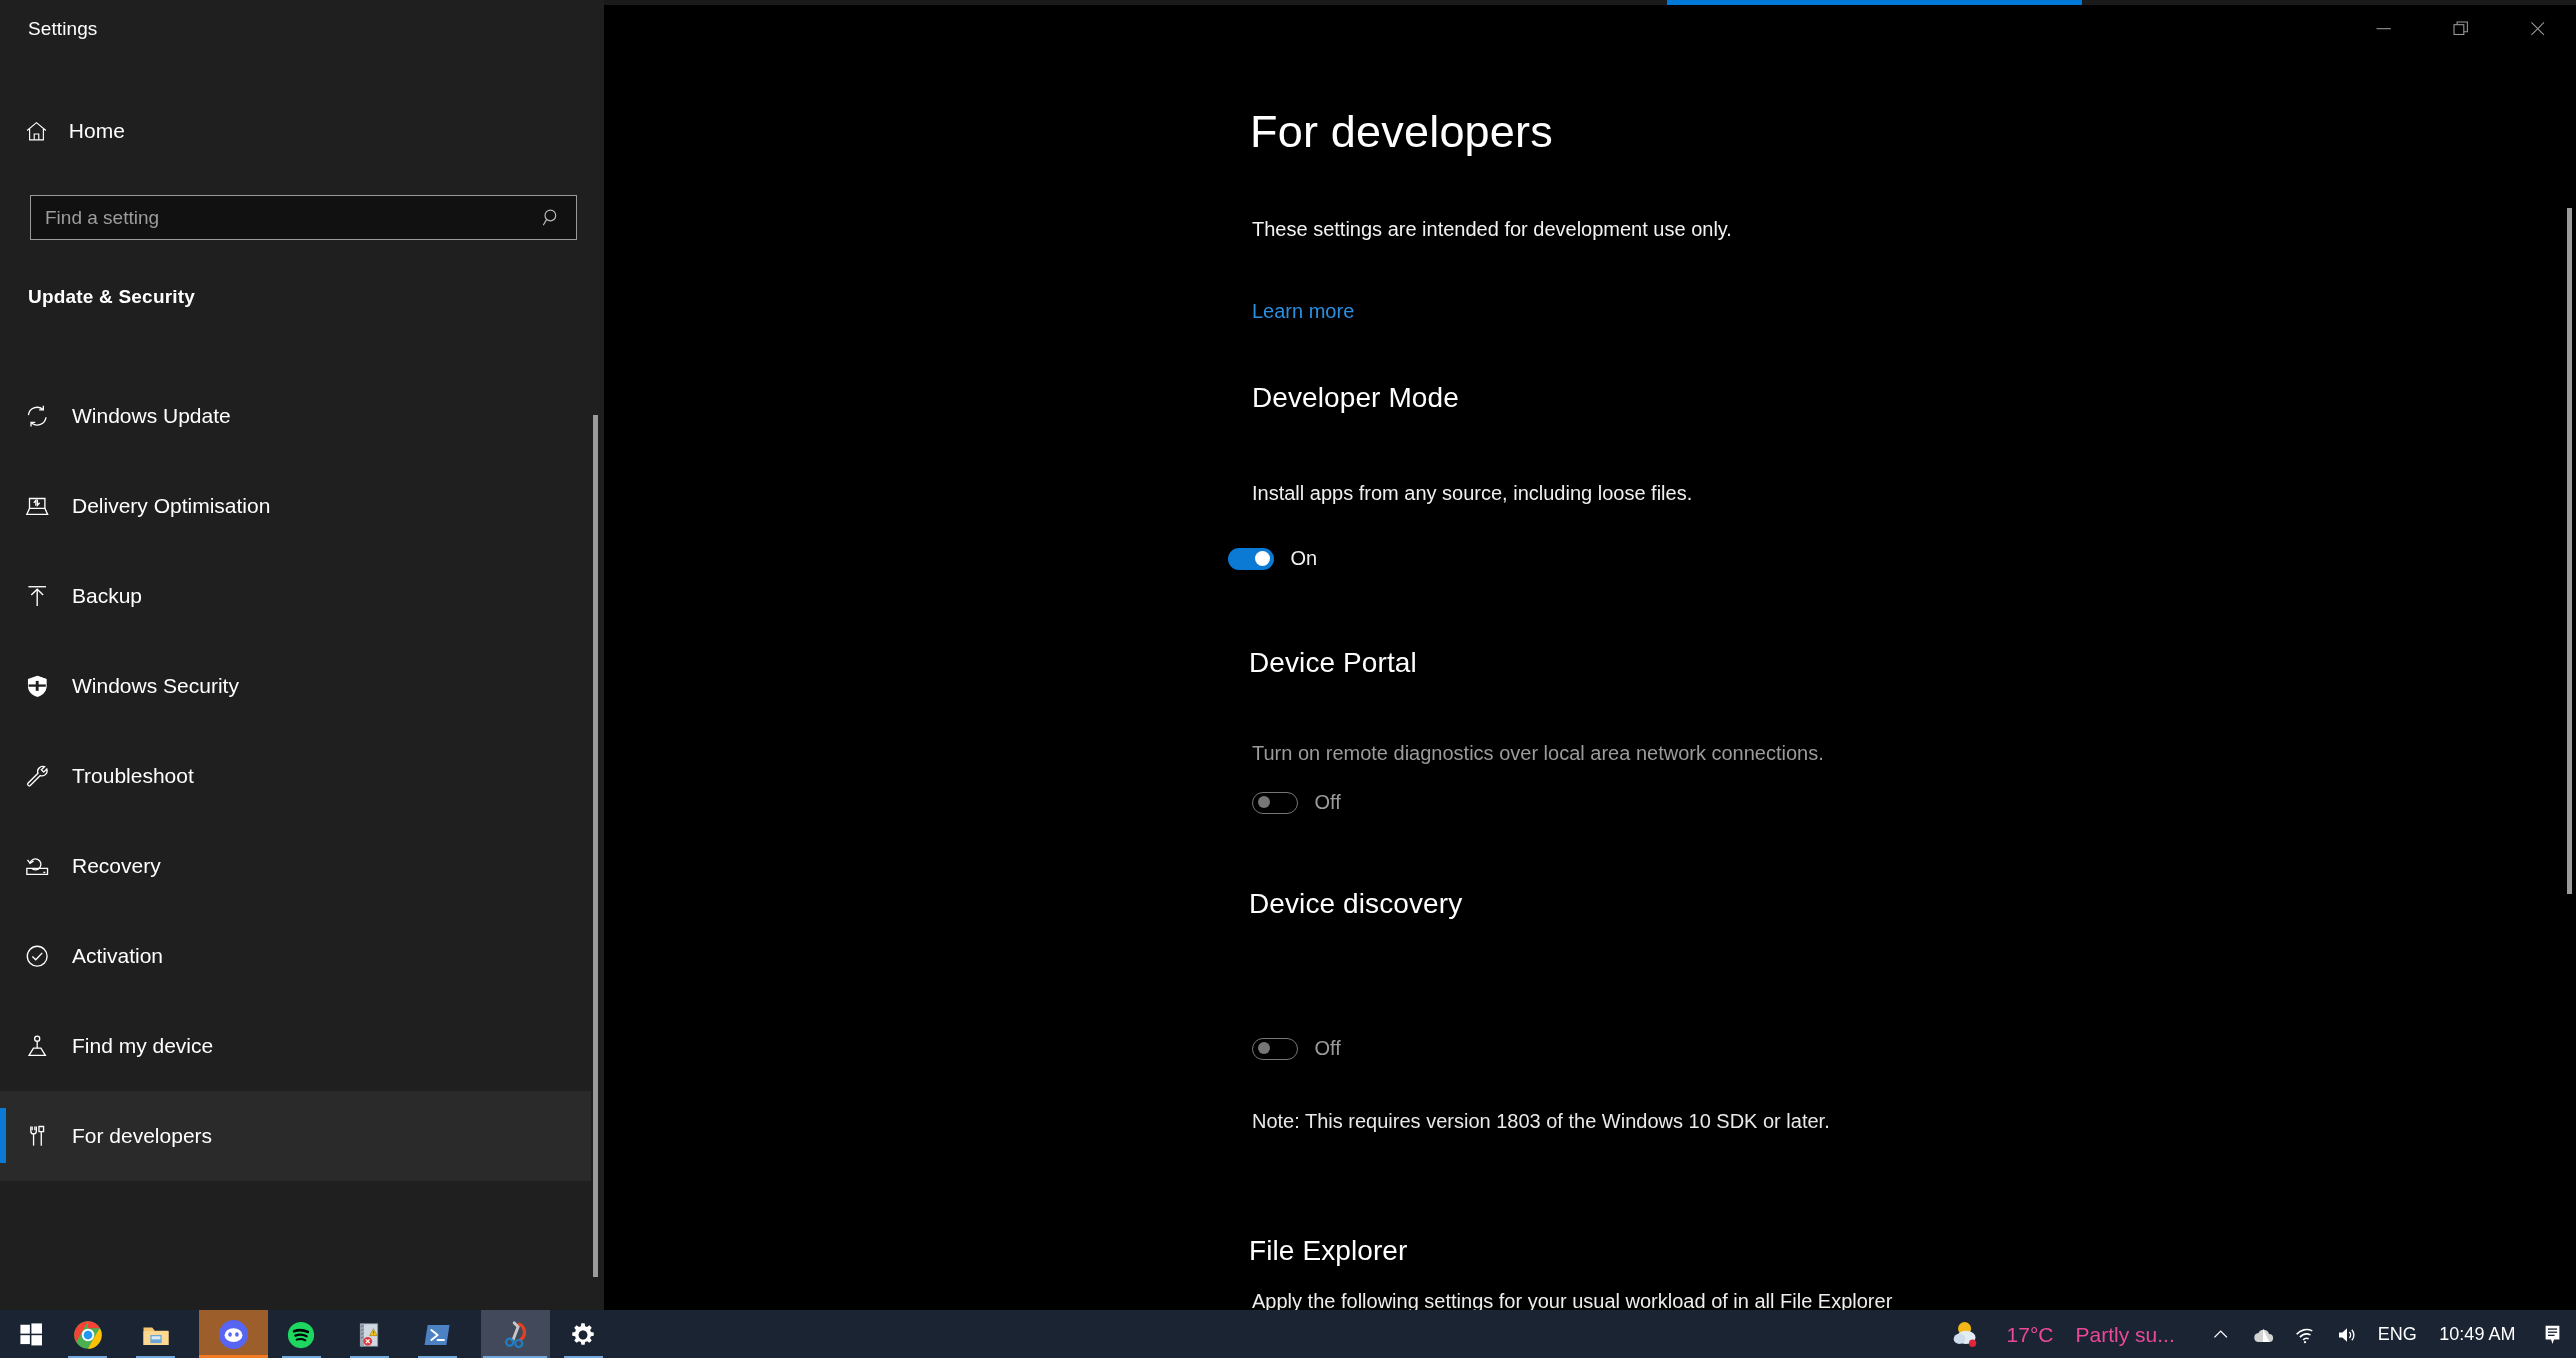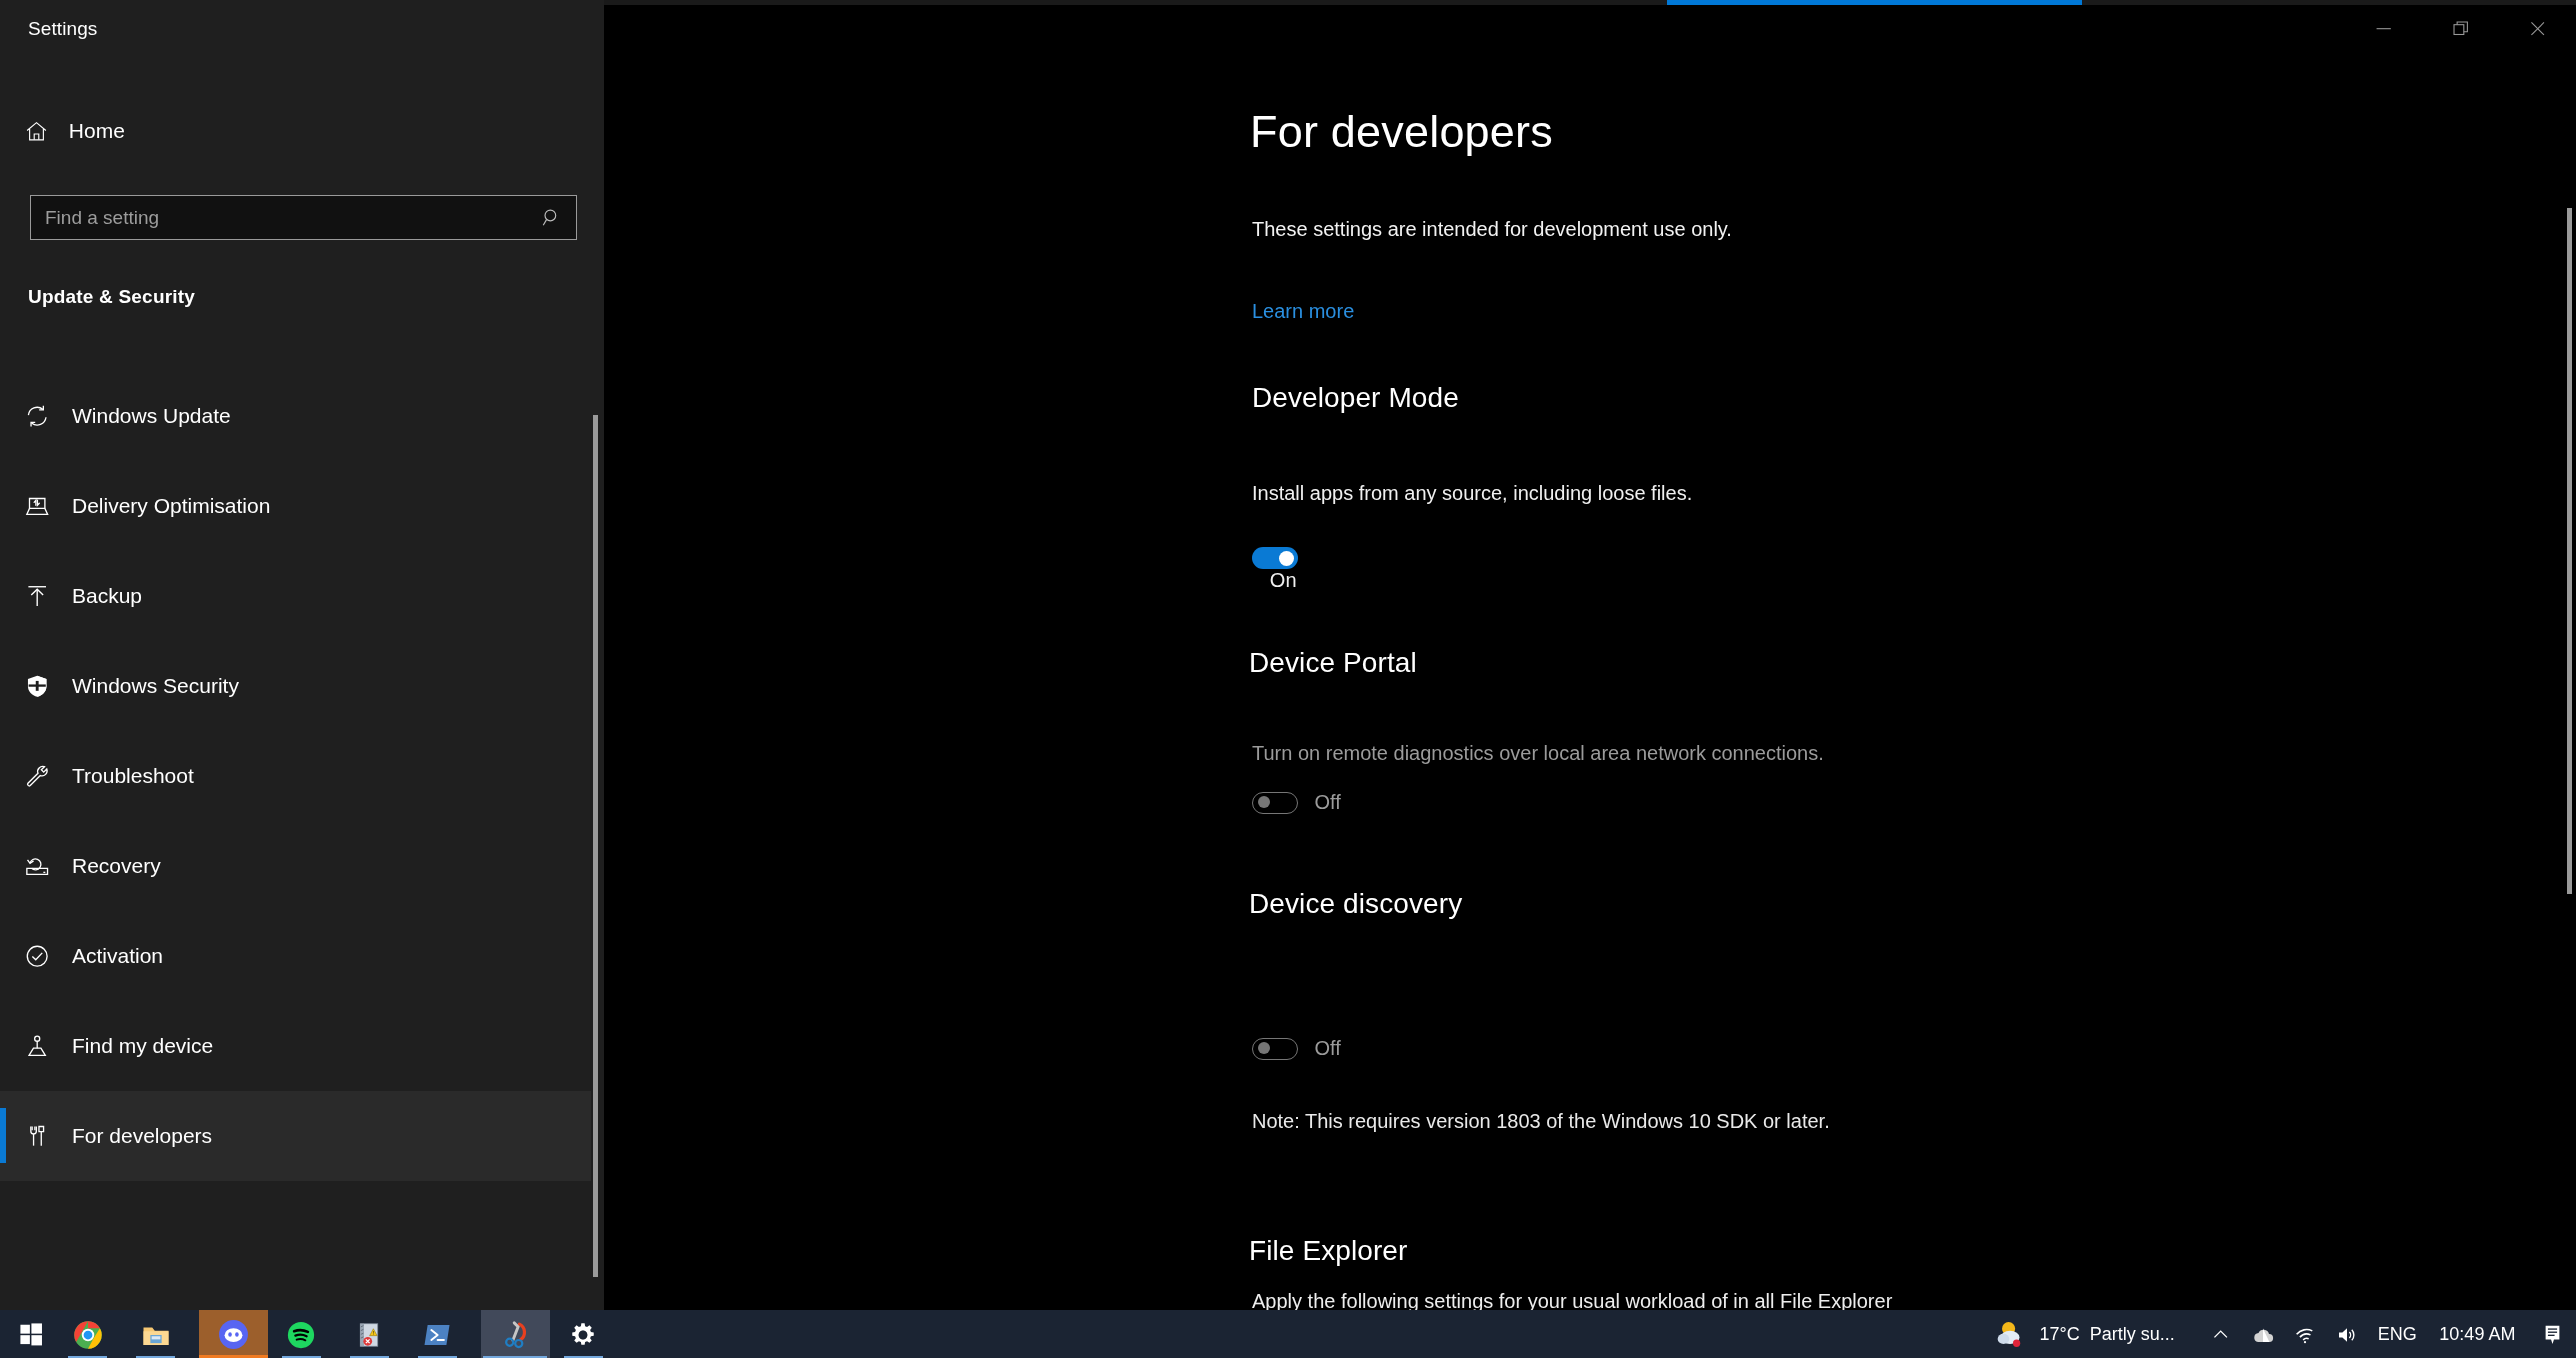--- a/index.html
+++ b/index.html
@@ -159,21 +159,21 @@
   .tb-app.active-snip{ background:#41495a; width:69px; margin-right:8.8px; }
   .tb-underline{
     position:absolute; bottom:0; height:3.1px; background:#74a8dd; left:5px; right:5px;
   }
   .tb-underline.orange{ background:#f07b22; left:0; right:0; height:4.4px; }
   .tb-underline.wide{ left:2.5px; right:2.5px; }
   .tray{
     position:absolute; right:0; bottom:0; height:49px; display:flex; align-items:center;
   }
   .tray-weather{ display:flex; align-items:center; cursor:pointer; margin-right:25px; }
-  .tray-weather .wtxt{ font-size:18px; color:#ffffff; margin-left:10px; white-space:nowrap; }
+  .tray-weather .wtxt{ font-size:21px; color:#ec4899; margin-left:22px; white-space:nowrap; }
   .tray-icon{ display:flex; align-items:center; justify-content:center; width:42px; height:49px; cursor:pointer; }
   .tray-text{ font-size:18px; color:#fff; padding:0 10px; cursor:pointer; white-space:nowrap; }
   .tray-clock{ font-size:18px; color:#fff; padding:0 12.6px; cursor:pointer; white-space:nowrap; }
   .tray-action{ width:48px; display:flex; align-items:center; justify-content:center; cursor:pointer; }
 </style>
 </head>
 <body>
 
 <div class="app">
 
@@ -339,21 +339,21 @@
   </div>
 
   <div class="main">
 
     <div class="page-title">For developers</div>
     <div class="intro">These settings are intended for development use only.</div>
     <div class="learnmore">Learn more</div>
 
     <div class="sec-h2" style="left:648px; top:377px;">Developer Mode</div>
     <div class="sec-desc" style="left:648px; top:477px;">Install apps from any source, including loose files.</div>
-    <div class="toggle-row" style="left:648px; top:542px;flex-direction:column;">
+    <div class="toggle-row" style="left:624px; top:542px;">
       <span class="toggle on">
           <span class="knob"></span>
         </span>
       <span class="toggle-label">On</span>
     </div>
 
     <div class="sec-h2" style="left:645px; top:642px;">Device Portal</div>
     <div class="sec-desc dim" style="left:648px; top:726px;margin-top:11px;">Turn on remote diagnostics over local area network connections.</div>
     <div class="toggle-row" style="left:648px; top:786px;">
       <span class="toggle off">

